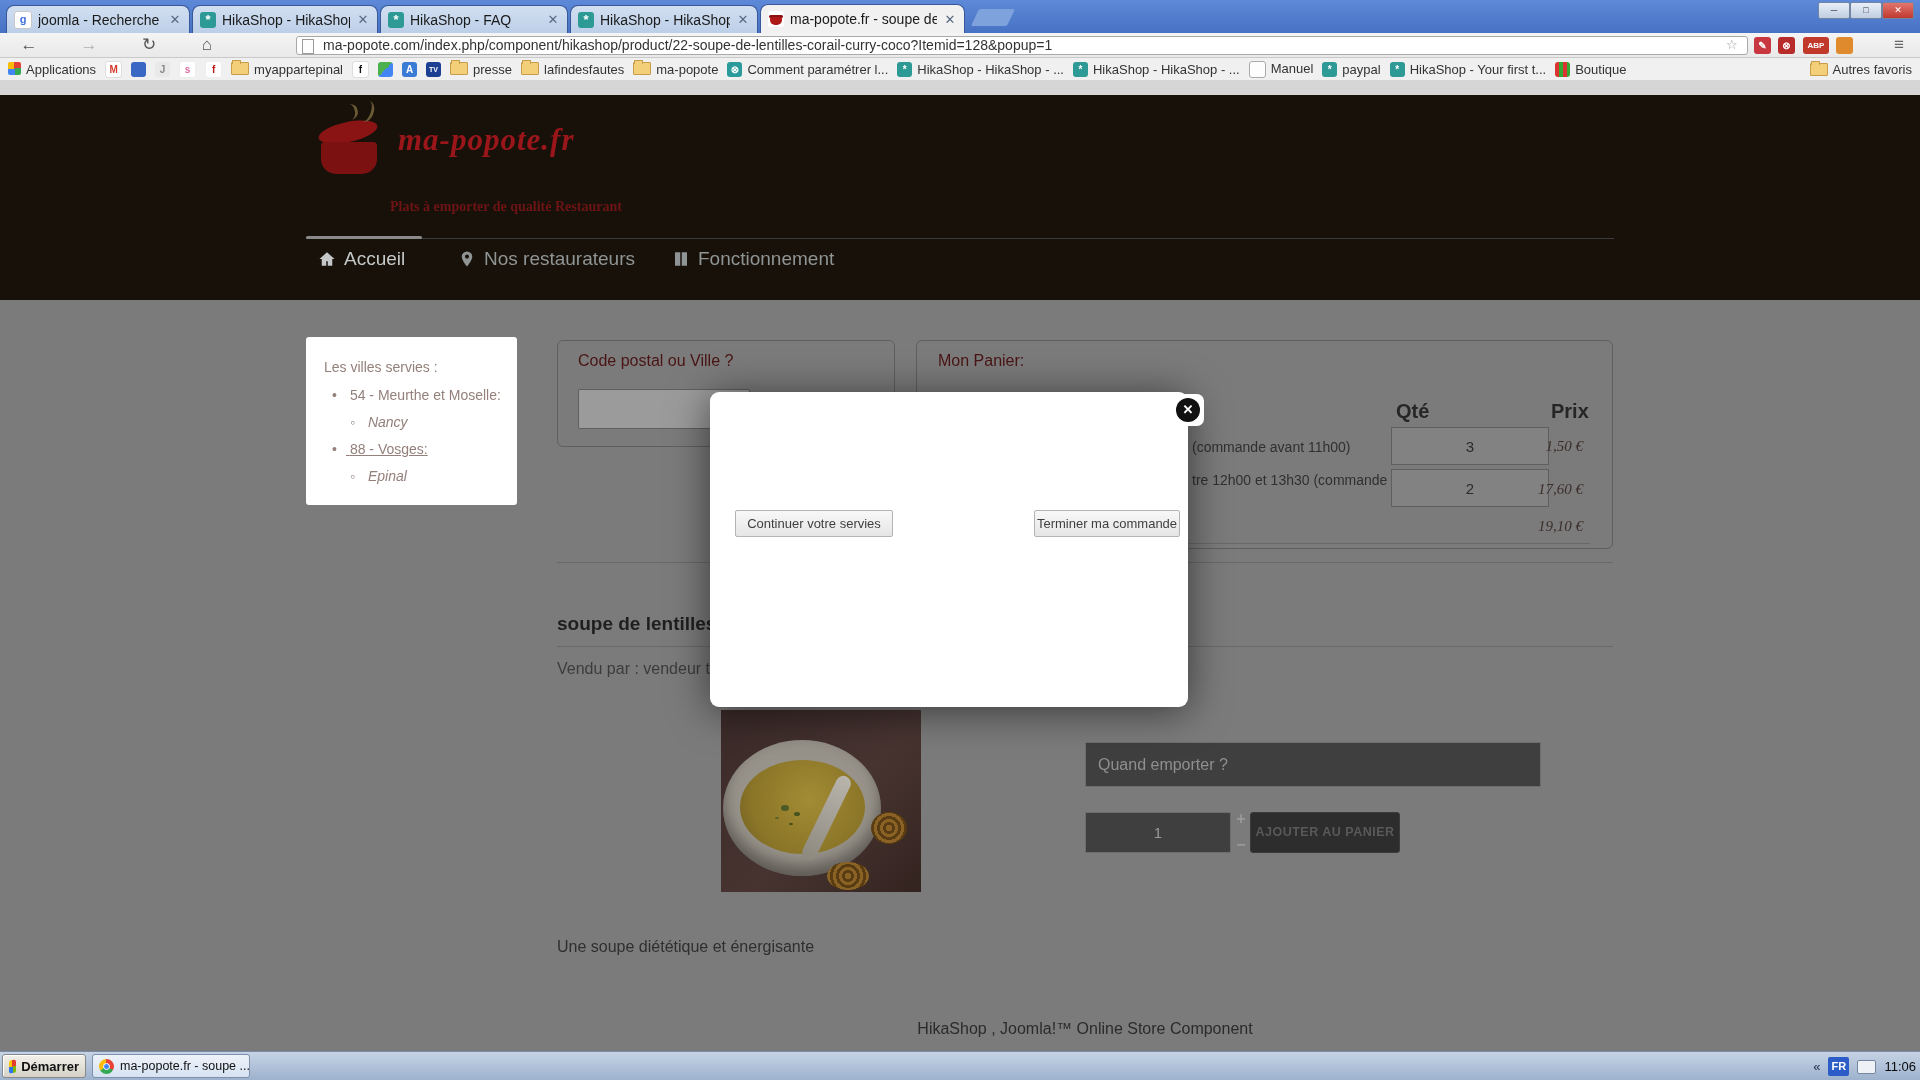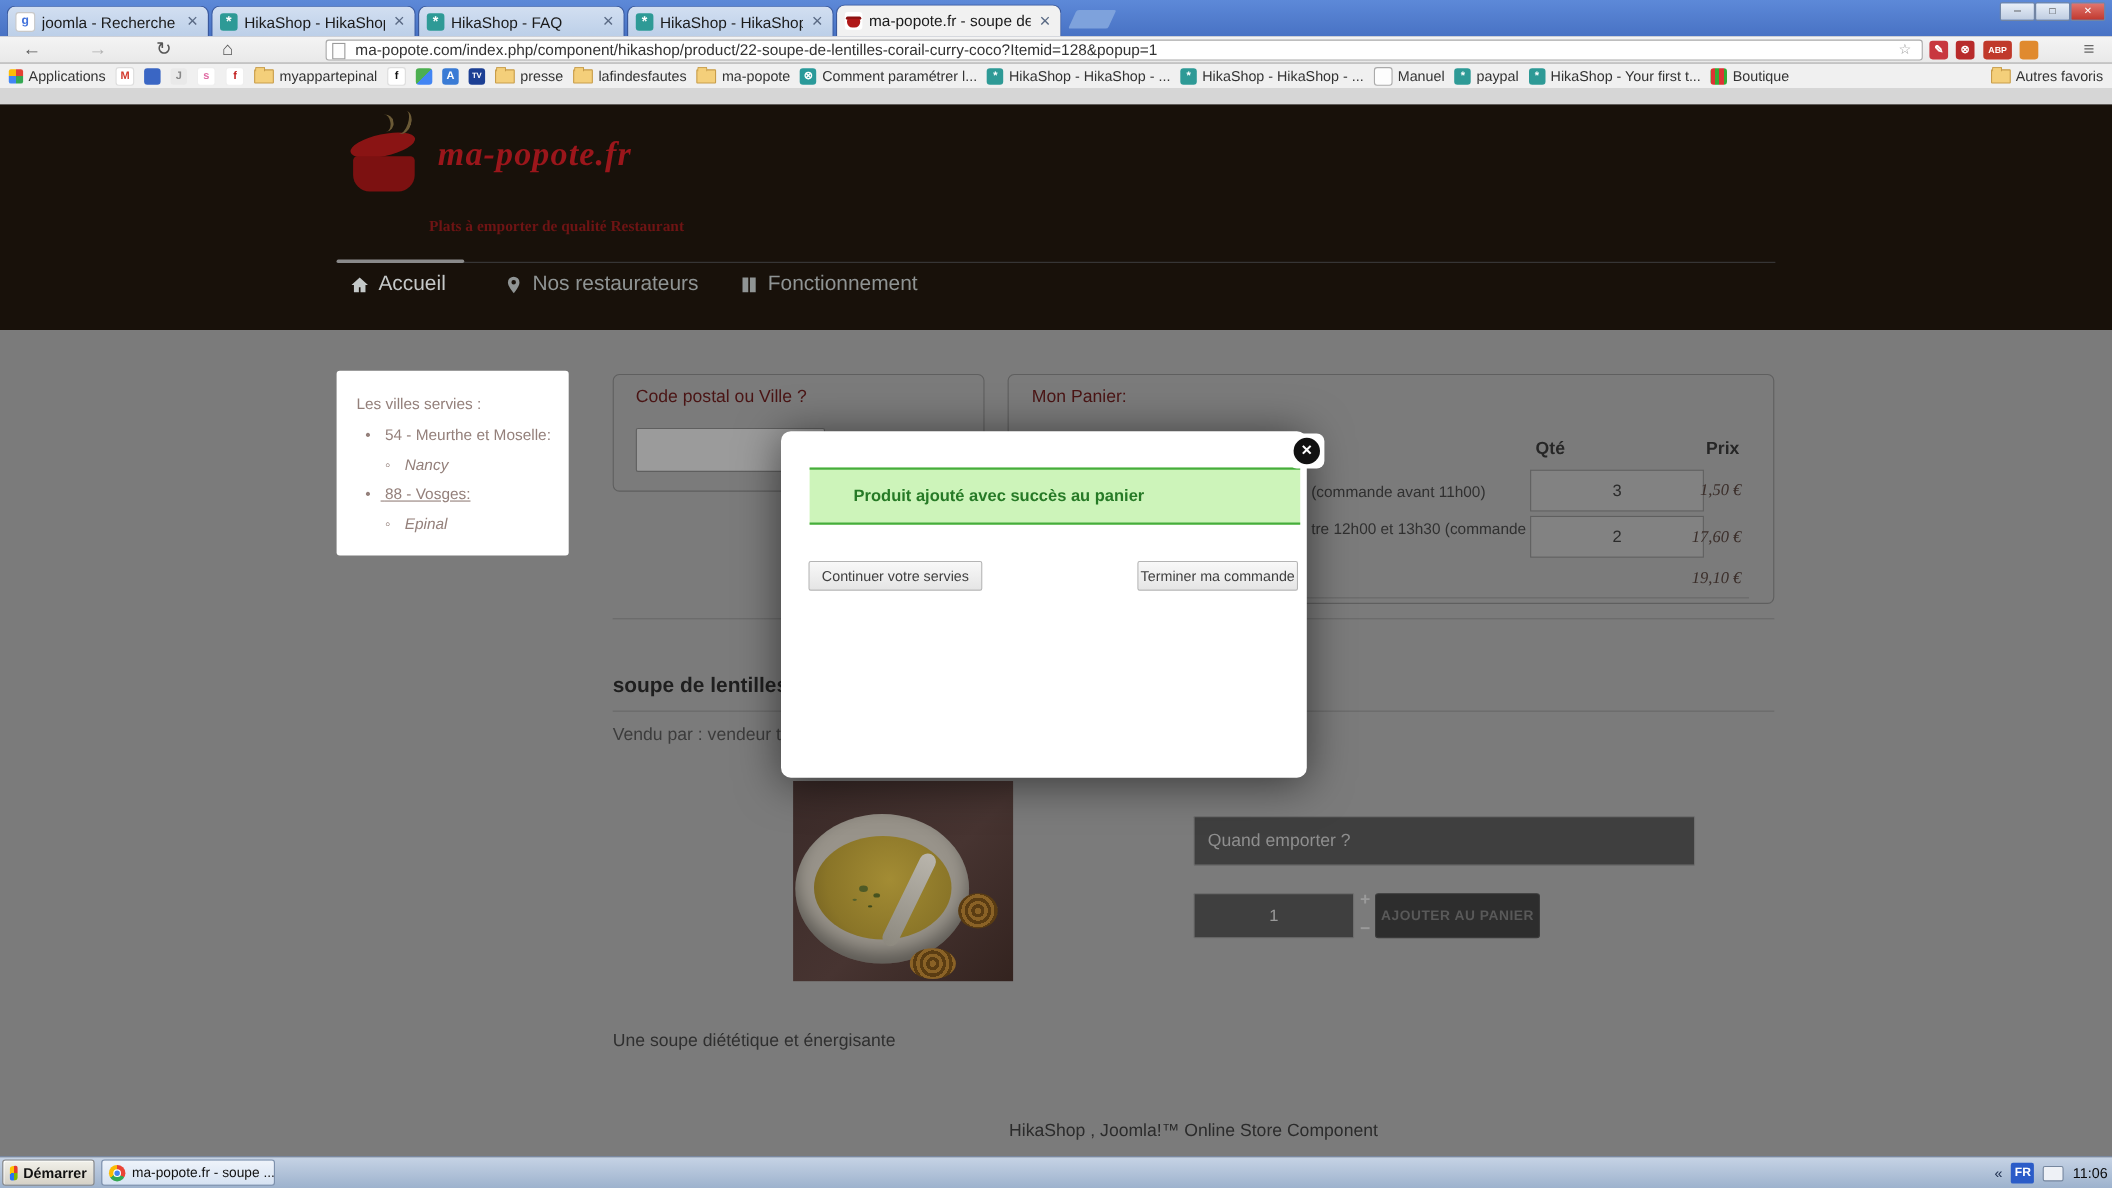--- a/index.html
+++ b/index.html
@@ -43,21 +43,21 @@
            font-size:14px;line-height:17px;color:#333;padding:0 24px 0 26px;overflow:hidden;white-space:nowrap;}
   .docicon{position:absolute;left:302px;top:6px;width:10px;height:13px;background:#fdfdfd;
            border:1px solid #9a9a9a;}
   .star{position:absolute;top:4px;font-size:13px;color:#9a9a9a;}
   .extbtn{position:absolute;top:4px;width:17px;height:17px;border-radius:3px;font-size:10px;
           line-height:17px;text-align:center;color:#fff;font-weight:bold;}
 
   .bookmarks{position:absolute;left:0;top:58px;width:1920px;height:22px;background:#f0f0f0;
              display:flex;align-items:center;gap:9px;padding:0 8px;box-sizing:border-box;
              font-size:13px;color:#333;white-space:nowrap;}
-  .bm{display:flex;align-items:center;gap:5px;}
+  .bm{display:flex;gap:5px;}
   .bmico{width:15px;height:15px;border-radius:3px;font-size:10px;line-height:15px;text-align:center;font-weight:bold;flex:none;}
   .folder{width:16px;height:11px;background:#f4cf7a;border:1px solid #c89d4a;border-radius:1px;position:relative;flex:none;}
   .folder::before{content:"";position:absolute;left:0;top:-3px;width:7px;height:3px;background:#f4cf7a;
                   border:1px solid #c89d4a;border-bottom:none;border-radius:1px 1px 0 0;}
   .apps-grid{width:13px;height:13px;flex:none;background:
      conic-gradient(#e34133 0 25%,#34a853 0 50%,#4285f4 0 75%,#fbbc05 0);border-radius:2px;}
   .autres{position:absolute;right:8px;top:0;height:22px;display:flex;align-items:center;gap:5px;}
 
   
   .pagestrip{position:absolute;left:0;top:80px;width:1920px;height:15px;background:#d6d6d6;}
@@ -81,21 +81,21 @@
            color:#94807b;font-size:14px;}
   .cb-line{position:absolute;left:18px;right:8px;white-space:nowrap;}
   .cb-b{display:inline-block;width:14px;}
   .cb-it{font-style:italic;}
 
   .panelbox{position:absolute;border:1px solid #5f5f5f;border-radius:6px;box-sizing:border-box;}
   .boxtitle{position:absolute;font-size:16px;color:#4a1414;}
   .dim-input{position:absolute;background:#9b9b9b;border:1px solid #5f5f5f;border-radius:2px;box-sizing:border-box;
              font-size:15px;color:#333;padding:0 8px;}
 
-  .cart-h{position:absolute;font-weight:bold;font-size:16px;color:#262626;}
+  .cart-h{position:absolute;font-weight:bold;font-size:20px;color:#262626;}
   .cart-frag{position:absolute;font-size:14px;color:#303030;white-space:nowrap;}
   .qtybox{position:absolute;width:158px;height:38px;background:#828282;border:1px solid #5f5f5f;
           box-sizing:border-box;font-size:15px;color:#2b2b2b;text-align:center;}
   .price{position:absolute;font:italic 15px "Liberation Serif",serif;color:#3b2e2a;text-align:right;width:80px;}
   .hr{position:absolute;height:1px;background:#696969;}
 
   .ptitle{position:absolute;left:557px;top:613px;font-weight:bold;font-size:19px;color:#1f1f1f;}
   .vendor{position:absolute;left:557px;top:660px;font-size:16px;color:#3c3c3c;}
 
   .photo{position:absolute;left:721px;top:710px;width:200px;height:182px;overflow:hidden;
@@ -363,21 +363,20 @@
 
   <input class="when-input" placeholder="Quand emporter ?" style="">
   <input class="pqty" value="1" style="">
   <div class="step" style="top:812px;">+</div>
   <div class="step" style="top:838px;">−</div>
   <div class="addbtn">AJOUTER AU PANIER</div>
   <div class="desc">Une soupe diététique et énergisante</div>
   <div class="sitefooter">HikaShop , Joomla!™ Online Store Component</div>
 
   <div class="modal">
-    <div class="notice">Produit ajouté avec succès au panier</div>
     <div class="mbtn" style="left:25px;width:158px;">Continuer votre servies</div>
     <div class="mbtn" style="left:324px;width:146px;">Terminer ma commande</div>
   </div>
   <div class="closebtn">
     <span class="c">✕</span>
   </div>
 
   <div class="taskbar">
     <div class="startbtn">
       <span class="flag"></span>

